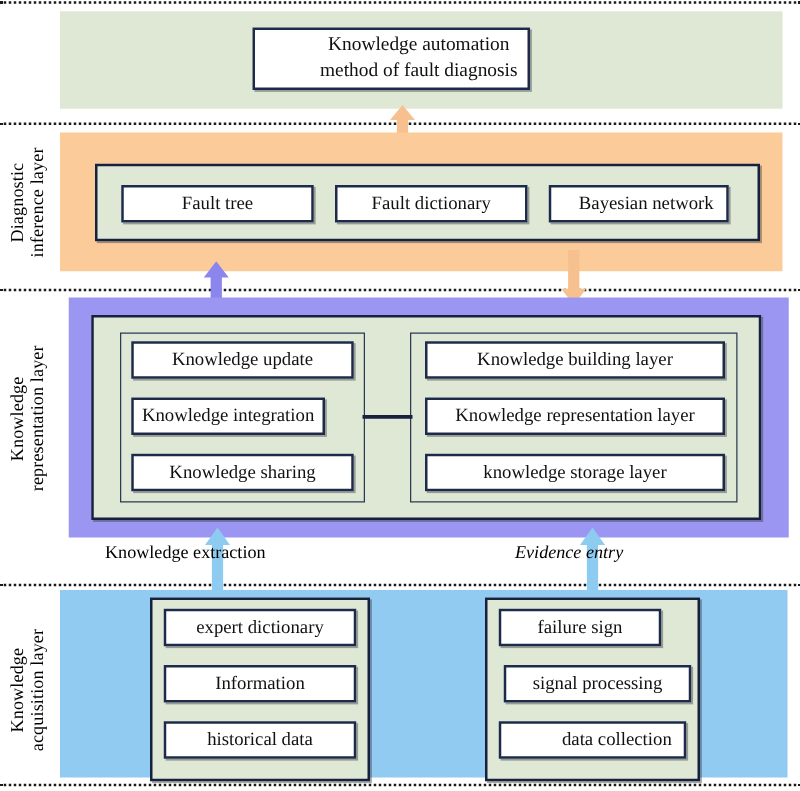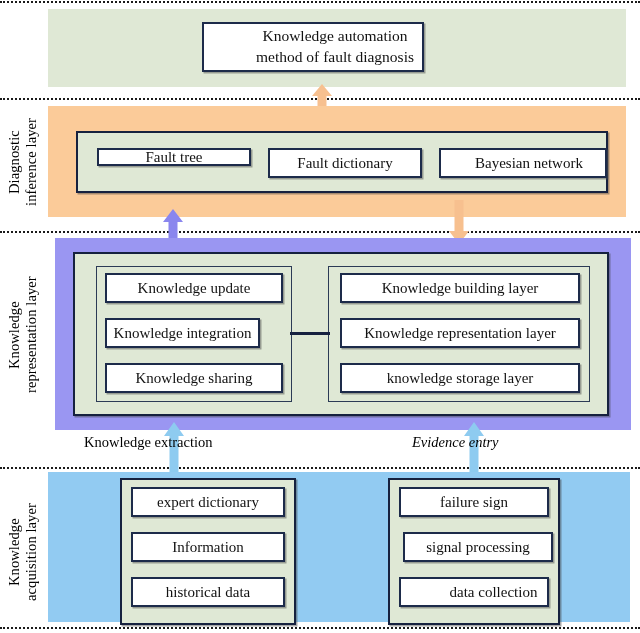--- a/index.html
+++ b/index.html
@@ -131,23 +131,23 @@
     </svg>
   </div>
 
   <div class="band band-infer" style="left:48px; top:106px; width:578px; height:111px;"></div>
 
   <div class="layer-caption" style="left:6px; top:112px; width:40px; height:100px;">Diagnostic
 inference layer</div>
 
   <div class="panel" style="left:76px; top:131px; width:532px; height:62px;"></div>
 
-  <div class="node" style="left:97px; top:148px; width:154px; height:18px;">Fault tree</div>
+  <div class="node" style="left:97px; top:148px; width:154px; height:30px;">Fault tree</div>
   <div class="node" style="left:268px; top:148px; width:154px; height:30px;">Fault dictionary</div>
-  <div class="node" style="left:439px; top:148px; width:168px; height:30px;padding-left:12px;">Bayesian network</div>
+  <div class="node" style="left:439px; top:148px; width:144px; height:30px;padding-left:12px;">Bayesian network</div>
 
   <div class="arrow" style="left:162px; top:209px;">
     <svg width="22" height="38" viewBox="0 0 22 38" aria-hidden="true">
       <polygon points="11,0 21,13 15.5,13 15.5,38 6.5,38 6.5,13 1,13" fill="#8a86ee"></polygon>
     </svg>
   </div>
 
   <div class="arrow" style="left:448px; top:200px;">
     <svg width="22" height="44" viewBox="0 0 22 44" aria-hidden="true">
       <polygon points="6.5,0 15.5,0 15.5,31 21,31 11,44 1,31 6.5,31" fill="#f7c08f"></polygon>
@@ -193,17 +193,17 @@
   <div class="layer-caption" style="left:6px; top:490px; width:44px; height:125px;">Knowledge
 acquisition layer</div>
 
   <div class="panel" style="left:120px; top:478px; width:176px; height:147px;"></div>
   <div class="panel" style="left:388px; top:478px; width:172px; height:147px;"></div>
 
   <div class="node" style="left:131px; top:487px; width:154px; height:30px;">expert dictionary</div>
   <div class="node" style="left:131px; top:532px; width:154px; height:30px;">Information</div>
   <div class="node" style="left:131px; top:577px; width:154px; height:30px;">historical data</div>
 
-  <div class="node" style="left:399px; top:487px; width:150px; height:30px;">failure sign</div>
+  <div class="node" style="left:399px; top:487px; width:130px; height:30px;">failure sign</div>
   <div class="node" style="left:403px; top:532px; width:150px; height:30px;">signal processing</div>
   <div class="node" style="left:399px; top:577px; width:150px; height:30px;padding-left:39px;">data collection</div>
 
 </div>
 
 </body></html>

